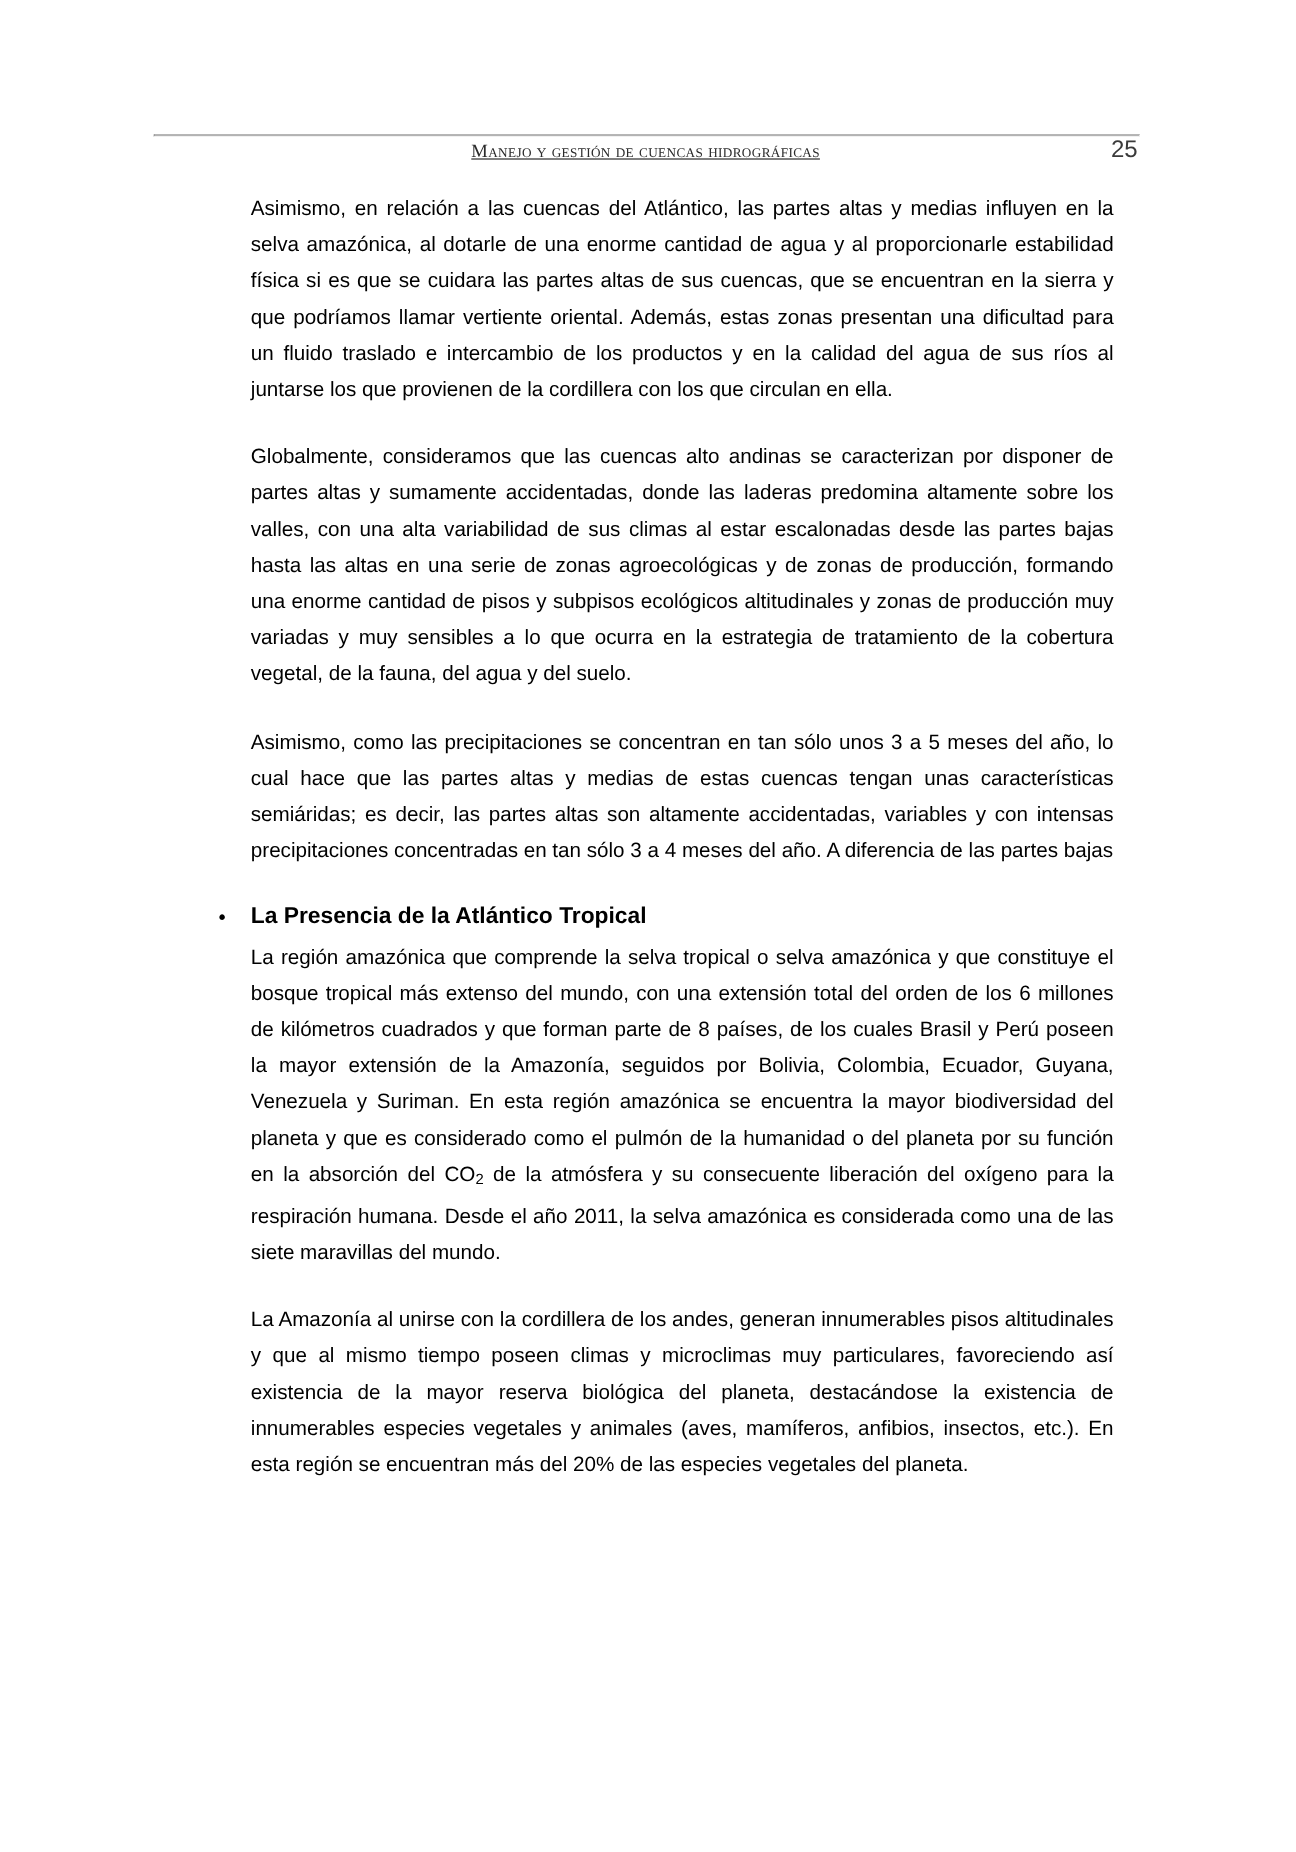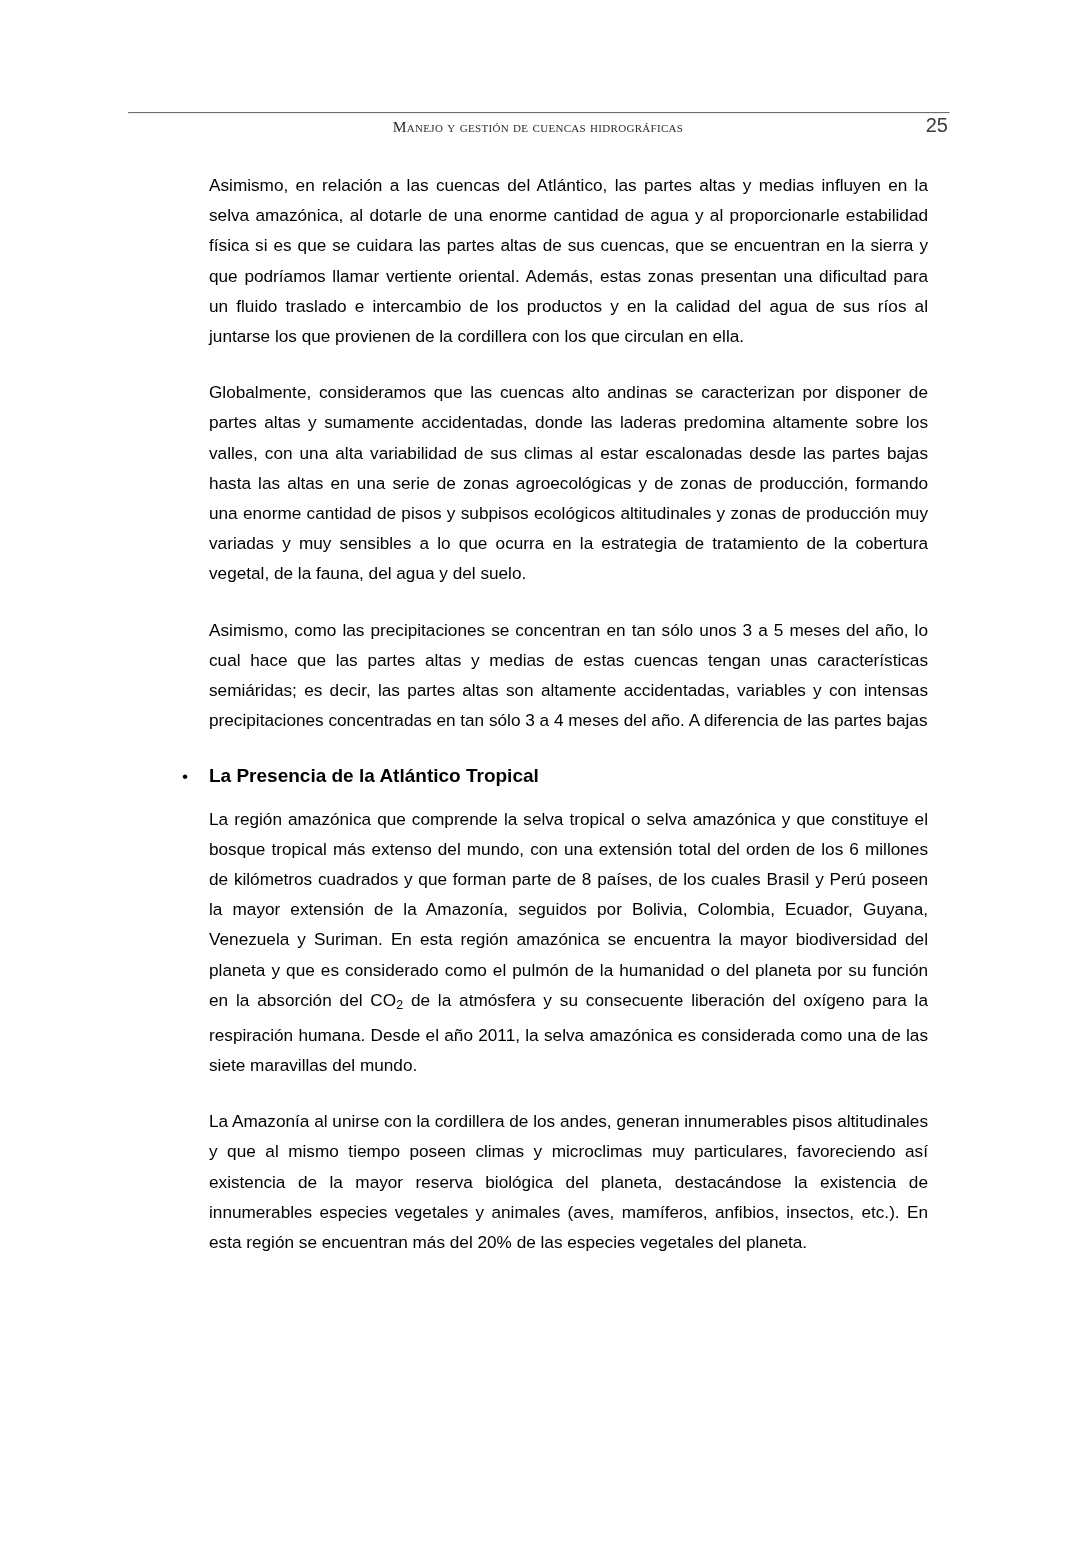--- a/index.html
+++ b/index.html
@@ -43,40 +43,41 @@
     position: absolute;
     left: 0;
     right: 0;
     top: 4px;
     text-align: center;
     font-family: "Liberation Serif", serif;
     font-variant: small-caps;
     font-size: 15.5px;
     letter-spacing: 0.3px;
     color: #2b2b2b;
+    text-decoration: underline;
   }
   .page-number {
     position: absolute;
     right: 0;
     top: 0px;
     font-family: Liberation Sans, sans-serif;
     font-size: 20px;
     color: #3a3a3a;
   }
 
   
   .content {
     position: absolute;
     left: 209px;
     top: 158px;
     width: 719px;
   }
 
   p.para {
-    margin: 12px 0 26px 0;
+    margin: 0 0 26px 0;
     font-size: 17.2px;
     line-height: 30.2px;
     text-align: justify;
     text-justify: inter-word;
     -webkit-hyphens: none;
     hyphens: none;
   }
   
   p.para .left-tail {
     display: block;

